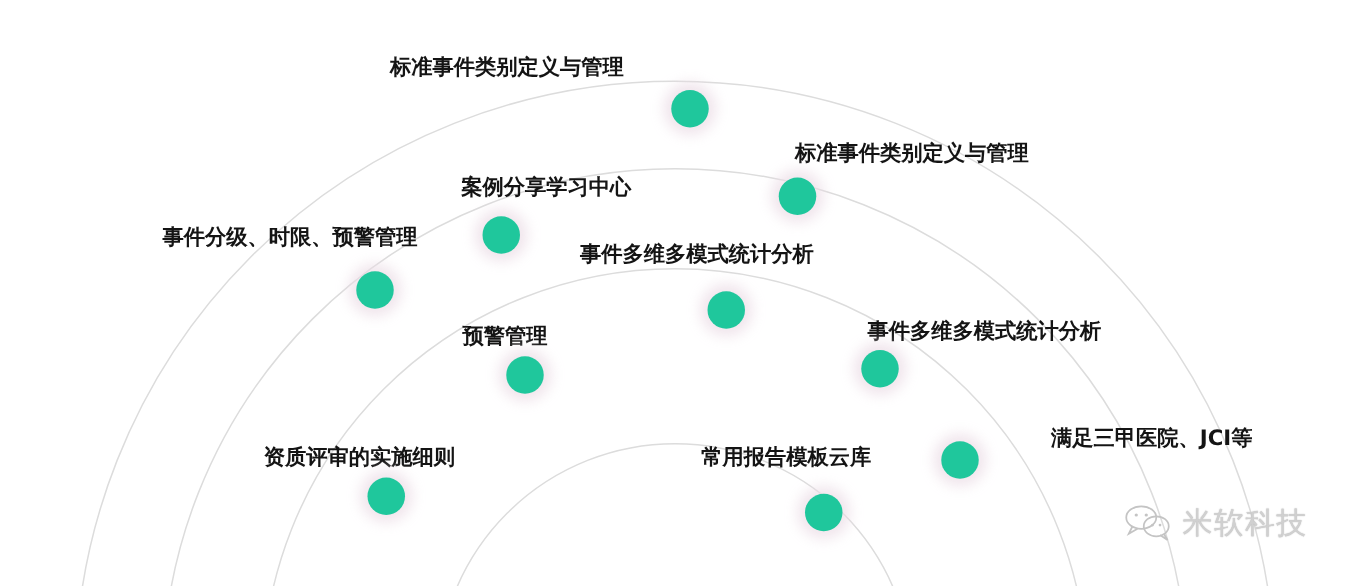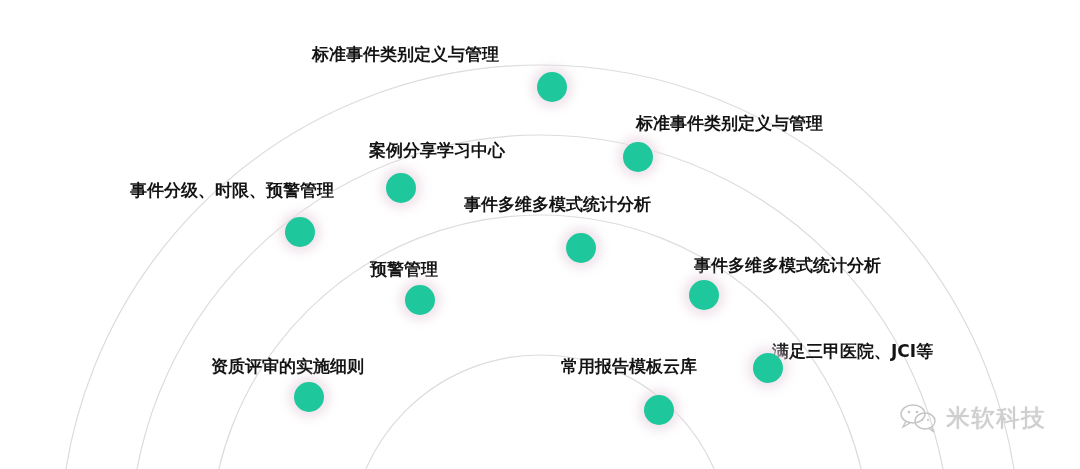--- a/index.html
+++ b/index.html
@@ -4,21 +4,21 @@
 <style>
   html, body { margin: 0; padding: 0; background: #ffffff; }
   body { width: 1080px; height: 469px; position: relative; overflow: hidden;
          font-family: "DejaVu Sans", "Liberation Sans", sans-serif; }
   #rings { position: absolute; left: 0; top: 0; width: 1080px; height: 469px; }
   .node { position: absolute; width: 30px; height: 30px; margin-left: -15px; margin-top: -15px;
           border-radius: 50%; background: #1fc79c;
           box-shadow: 0 0 10px 6px rgba(235, 220, 230, 0.75); }
   .label { position: absolute; font-weight: bold; font-size: 17px; color: #141414;
            white-space: nowrap; line-height: 20px; letter-spacing: 0px; }
-  .label.multi { white-space: normal; text-align: left; width: 230px; line-height: 22px; }
+  .label.multi { white-space: normal; text-align: right; width: 230px; line-height: 22px; }
   .watermark { position: absolute; left: 898px; top: 402px; display: flex; align-items: center; gap: 6px;
                color: #c9c9c9; }
   .watermark-text { font-size: 24px; color: #d0d0d0; font-weight: normal;
                     text-shadow: 0 0 1px #b0b0b0; letter-spacing: 1px; }
 </style>
 </head>
 <body>
 
 <svg id="rings" viewBox="0 0 1080 469">
   <g fill="none" stroke="#dcdcdc" stroke-width="1.2">

